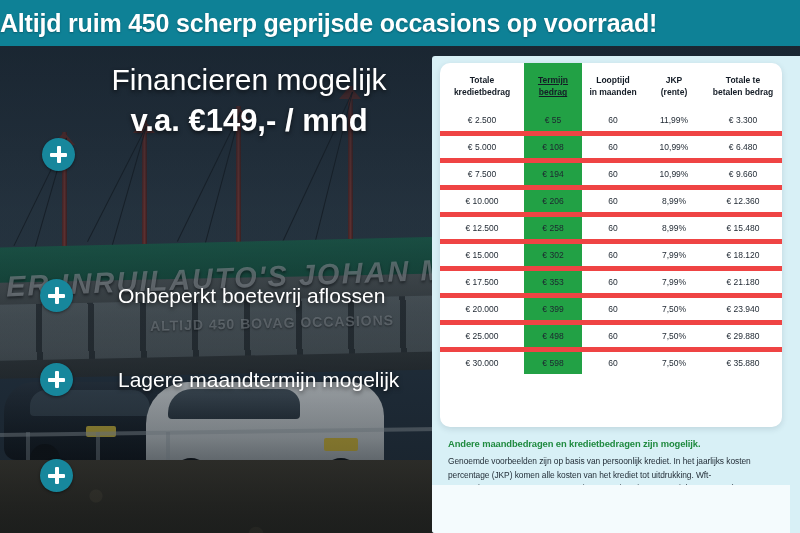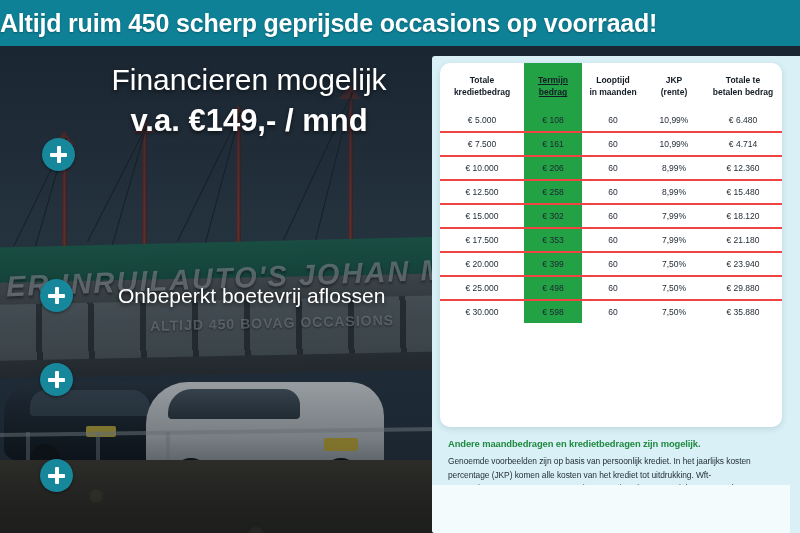--- a/index.html
+++ b/index.html
@@ -310,21 +310,21 @@
     padding: 11px 2px 10px 2px;
     line-height: 1.45;
     text-align: center;
     vertical-align: middle;
   }
   table.rates td {
     font-size: 8.5px;
     color: #1d2630;
     text-align: center;
     padding: 6.0px 2px;
-    border-top: 2px solid #ef4444;
+    border-top: 5px solid #ef4444;
     white-space: nowrap;
   }
   table.rates tr:first-child td { border-top: 0; }
   .col-a { width: 84px; }
   .col-b { width: 58px; }
   .col-c { width: 62px; }
   .col-d { width: 60px; }
   .col-e { width: 78px; }
   th.hl {
     background: #22a145;
@@ -424,20 +424,21 @@
       <span class="line2">v.a. €149,- / mnd</span>
     </div>
 
     <div class="bullet" id="bullet-1">
       <span class="plus"></span>
       <span class="bullet-label">Onbeperkt boetevrij aflossen</span>
     </div>
 
     <div class="bullet" id="bullet-2">
       <span class="plus"></span>
+      <span class="bullet-label">Lagere maandtermijn mogelijk</span>
     </div>
 
     <div class="bullet" id="bullet-3">
       <span class="plus"></span>
     </div>
   </div>
 
   <div class="panel">
 
     <div class="table-card">
@@ -468,32 +469,39 @@
                 <div>(rente)</div>
               </th>
               <th>
                 <div>Totale te</div>
                 <div>betalen bedrag</div>
               </th>
             </tr>
         </thead>
         <tbody id="rates-body">
             <tr>
+              <td>€ 2.500</td>
+              <td class="hl">€ 55</td>
+              <td>60</td>
+              <td>11,99%</td>
+              <td>€ 3.300</td>
+            </tr>
+            <tr>
               <td>€ 5.000</td>
               <td class="hl">€ 108</td>
               <td>60</td>
               <td>10,99%</td>
               <td>€ 6.480</td>
             </tr>
             <tr>
               <td>€ 7.500</td>
-              <td class="hl">€ 161</td>
+              <td class="hl">€ 194</td>
               <td>60</td>
               <td>10,99%</td>
-              <td>€ 4.714</td>
+              <td>€ 9.660</td>
             </tr>
             <tr>
               <td>€ 10.000</td>
               <td class="hl">€ 206</td>
               <td>60</td>
               <td>8,99%</td>
               <td>€ 12.360</td>
             </tr>
             <tr>
               <td>€ 12.500</td>

